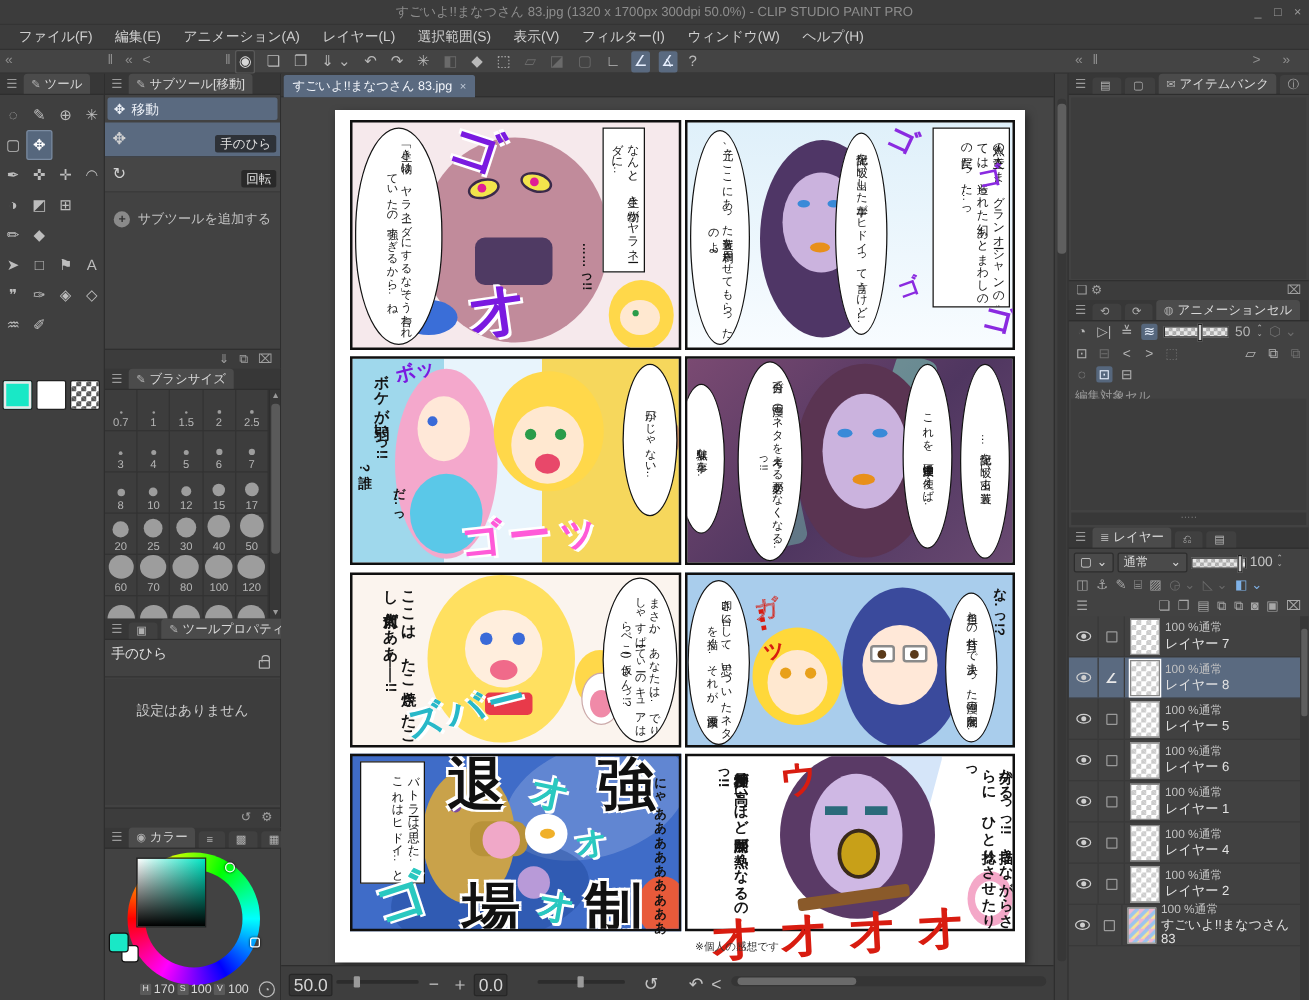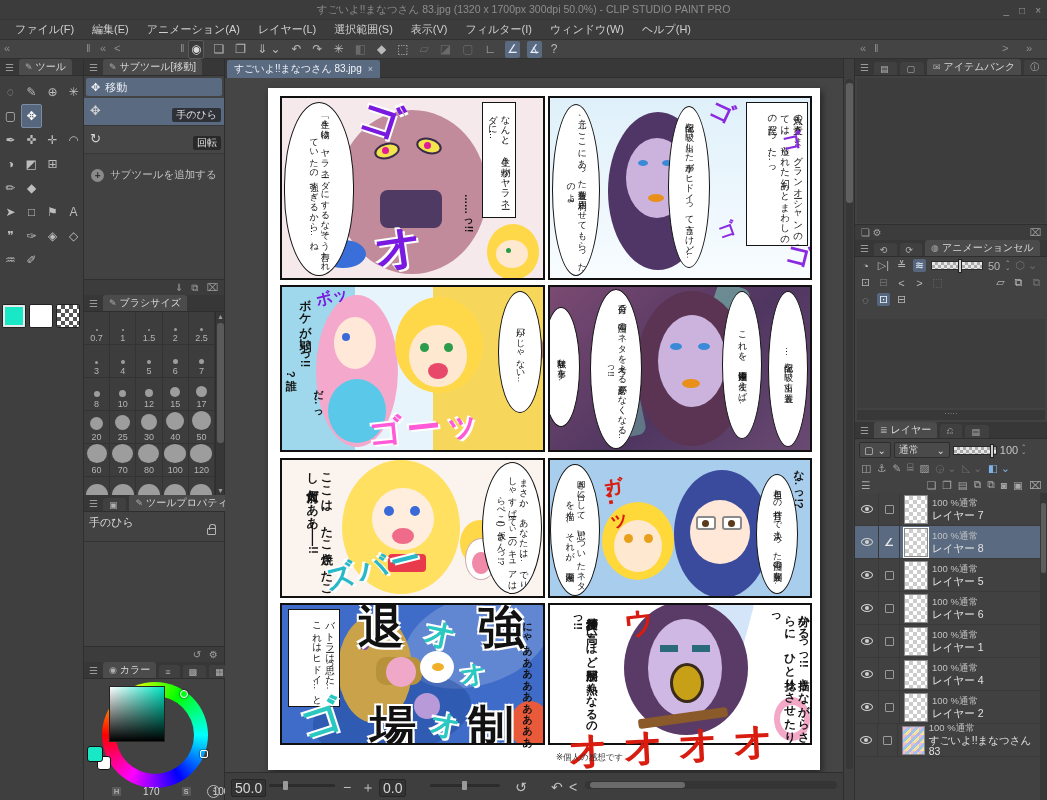--- a/index.html
+++ b/index.html
@@ -63,21 +63,21 @@
 
 #colorp{left:84px;top:662px;width:141px;height:138px;border-right:1px solid #2e2e2e}
 .ring{position:absolute;left:18px;top:20px;width:106px;height:106px;border-radius:50%;background:conic-gradient(from 270deg,#f00,#ff0,#0f0,#0ff,#00f,#f0f,#f00)}
 .ringin{position:absolute;left:14px;top:14px;width:78px;height:78px;border-radius:50%;background:#424242}
 .svsq{position:absolute;left:25px;top:24px;width:56px;height:56px;background-image:linear-gradient(to top,#000,rgba(0,0,0,0)),linear-gradient(to right,#fff,#00e6c4);border:1px solid #222}
 .ringmark{position:absolute;width:8px;height:8px;border:1.5px solid #fff;border-radius:50%;box-shadow:0 0 2px #000}
 .sqmark{position:absolute;width:8px;height:8px;border:1.5px solid #fff;border-radius:2px;box-shadow:0 0 2px #000}
 .minisw{position:absolute;left:3px;top:84px}
 .minisw .a{position:absolute;left:0;top:0;width:16px;height:16px;background:#19e8c6;border:1px solid #111;border-radius:3px;z-index:2}
 .minisw .b{position:absolute;left:10px;top:10px;width:14px;height:14px;background:#fff;border:1px solid #111;border-radius:3px}
-.cvals{position:absolute;left:28px;bottom:3px;display:flex;gap:22px;align-items:center;color:#d8d8d8;font-size:10px}
+.cvals{position:absolute;left:28px;bottom:3px;display:flex;gap:2px;align-items:center;color:#d8d8d8;font-size:10px}
 .chip{display:inline-block;width:9px;height:9px;background:#5a5a5a;color:#ddd;font-size:7px;line-height:9px;text-align:center;border-radius:1px}
 .ccircle{position:absolute;right:4px;bottom:2px;width:13px;height:13px;border:1.5px solid #bbb;border-radius:50%;color:#bbb;font-size:8px;text-align:center;line-height:11px}
 
 #canvascol{left:225px;top:59px;width:618px;height:741px;background:#474747}
 .dtabrow{position:absolute;left:0;top:0;width:618px;height:19px;background:#383838;border-bottom:1px solid #2d2d2d}
 .dtab{position:absolute;left:2px;top:1px;height:18px;background:#5a6a80;color:#f2f5fa;font-size:10px;display:flex;align-items:center;gap:6px;padding:0 7px;border-radius:2px 2px 0 0}
 .dtab .x{color:#c2cbd8;font-size:9px}
 #viewport{position:absolute;left:0;top:19px;width:618px;height:694px;background:#454545;overflow:hidden}
 .page{position:absolute;left:43px;top:10px;width:552px;height:682px;background:#fff;box-shadow:2px 3px 7px rgba(0,0,0,.5)}
 .kpanel{position:absolute;border:2px solid #101010;overflow:hidden;background:#fff}
@@ -405,20 +405,23 @@
 <div class="pcol" id="toolprop">
   <div class="phead">
     <span class="hamb">☰</span>
     <span class="ptab gray"><span class="tabic">▣</span></span>
     <span class="ptab"><span class="tabic">✎</span><span>ツールプロパティ</span></span>
   </div>
   <div class="tpname">
     <span>手のひら</span>
     <span class="lock"></span>
   </div>
+  <div class="tpbody">
+    <span>設定はありません</span>
+  </div>
   <div class="pfoot">
     <span>↺</span>
     <span>⚙</span>
   </div>
 </div>
 
 <div class="pcol" id="colorp">
   <div class="phead">
     <span class="hamb">☰</span>
     <span class="ptab"><span class="tabic">◉</span><span>カラー</span></span>
@@ -675,20 +678,21 @@
     <span style="flex:1"></span>
     <span class="ic">▱</span>
     <span class="ic">⧉</span>
     <span class="ic dim">⧉</span>
   </div>
   <div class="icrow">
     <span class="ic">◌</span>
     <span class="ic sel">⊡</span>
     <span class="ic">⊟</span>
   </div>
+  <div class="cellabel">編集対象セル</div>
   <div class="acbody"></div>
   <div class="acscroll">·····</div>
 </div>
 
 <div class="pcol" id="layerp">
   <div class="phead">
     <span class="hamb">☰</span>
     <span class="ptab"><span class="tabic">≣</span><span>レイヤー</span></span>
     <span class="ptab gray"><span class="tabic">⎌</span></span>
     <span class="ptab gray"><span class="tabic">▤</span></span>

